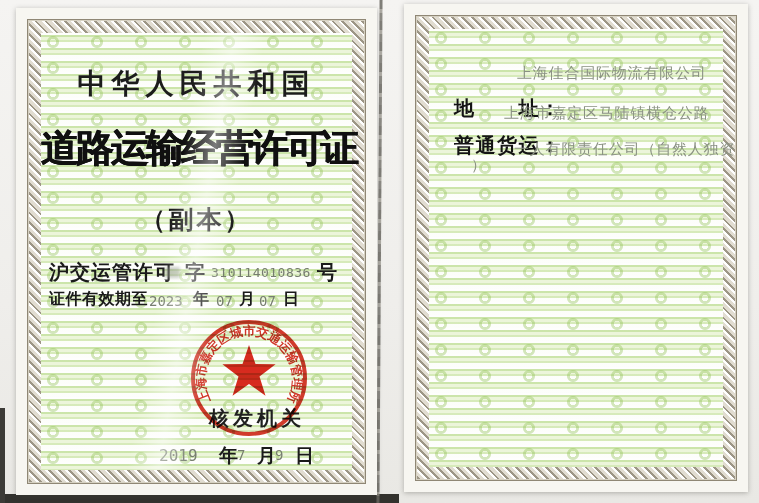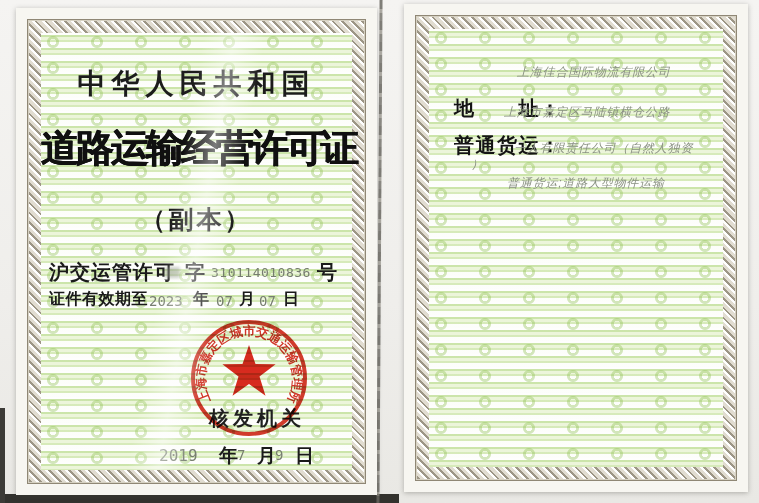--- a/index.html
+++ b/index.html
@@ -96,22 +96,22 @@
   .i-u2   { position:absolute; left:216px; font-weight:bold; }
   .i-d    { position:absolute; left:234px; top:4px; font-size:14px; }
   .i-u3   { position:absolute; left:254px; font-weight:bold; }
 
   
   .rp-label {
     position:absolute; font-size:20px; font-weight:bold; letter-spacing:1.5px;
     color:#141414; white-space:nowrap; font-family:"Liberation Sans", sans-serif;
   }
   .rp-value {
-    position:absolute; font-size:12px; letter-spacing:.8px;
-    color:#8a9183; white-space:nowrap;font-style:italic;
+    position:absolute; font-size:15px; letter-spacing:.8px;
+    color:#8a9183; white-space:nowrap;
   }
 </style>
 </head>
 <body>
 
 <div class="scan">
 
   <div class="dark-bottom"></div>
   <div class="dark-left"></div>
   <div class="fold-line"></div>
@@ -175,19 +175,18 @@
 
         <span class="rp-value" style="left:88px; top:35px;">上海佳合国际物流有限公司</span>
 
         <span class="rp-label" style="left:25px; top:66px;">地　　址：</span>
         <span class="rp-value" style="left:75px; top:75px;">上海市嘉定区马陆镇横仓公路</span>
 
         <span class="rp-label" style="left:25px; top:103px;">普通货运：</span>
         <span class="rp-value" style="left:85px; top:111px;">一人有限责任公司（自然人独资</span>
         <span class="rp-value" style="left:42px; top:127px;">）</span>
 
-        <span class="rp-value" style="left:78px; top:146px;">普通货运;道路大型物件运输</span>
 
       </div>
     </div>
   </div>
 
 </div>
 
 </body></html>

